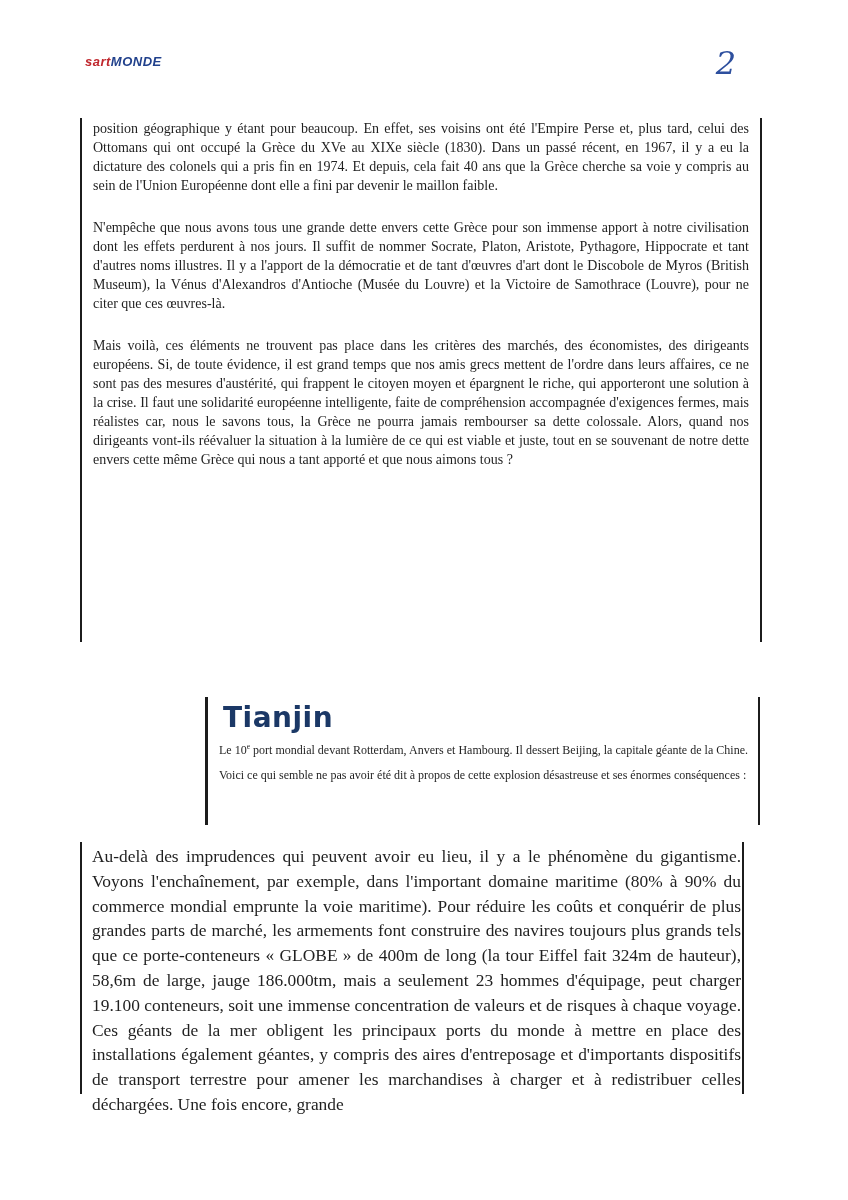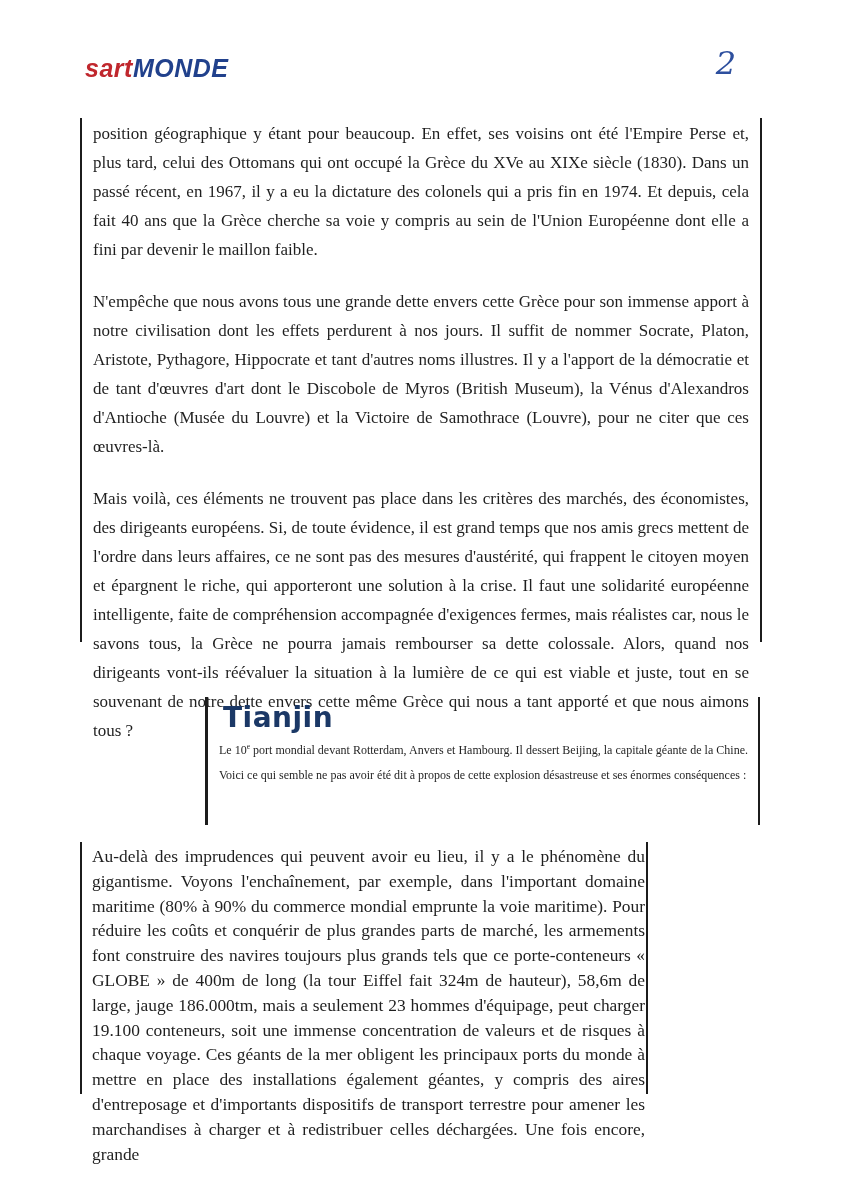--- a/index.html
+++ b/index.html
@@ -16,35 +16,35 @@
     position:relative;
     width:848px;height:1200px;
     background:#ffffff;
     font-family:"Liberation Serif", serif;
     color:var(--ink);
     overflow:hidden;
   }
   
   .masthead{position:absolute;left:85px;top:54px;
     font-family:"Liberation Sans", sans-serif;
-    font-style:italic;font-weight:bold;font-size:25px;letter-spacing:.5px;}
+    font-style:italic;font-weight:bold;font-size:13px;letter-spacing:.5px;}
   .masthead .sart{color:var(--logo-red);}
   .masthead .monde{color:var(--logo-blue);}
   .page-number{position:absolute;right:112px;top:44px;
     font-family:"DejaVu Serif", serif;font-style:italic;
     font-size:32px;color:var(--page-num-blue);}
   
   .greece-block{
     position:absolute;left:80px;top:118px;width:682px;height:524px;
     border-left:2px solid var(--rule);border-right:2px solid var(--rule);
     padding:1px 11px 0 11px;box-sizing:border-box;
   }
   .greece-block p{
     margin:0 0 22.8px 0;
-    font-size:17px;line-height:29px;
+    font-size:14px;line-height:19px;
     text-align:justify;
   }
   .greece-block p:last-child{margin-bottom:16px;}
   
   .danger-cell{
     position:absolute;left:83px;top:698px;width:100px;height:127px;
     border-left:2px solid var(--rule);border-right:2px solid var(--rule);
     box-sizing:border-box;
     display:flex;justify-content:center;align-items:flex-start;
   }
@@ -75,21 +75,21 @@
     font-weight:bold;font-size:28px;line-height:33px;
     color:var(--heading-navy);letter-spacing:.5px;
   }
   .tianjin-cell p{
     margin:1px 0 0 0;
     font-size:12px;line-height:24.8px;text-align:justify;
   }
   .tianjin-cell sup{font-size:.62em;vertical-align:super;line-height:0;}
   
   .body-block{
-    position:absolute;left:80px;top:842px;width:568px;height:252px;
+    position:absolute;left:80px;top:842px;width:664px;height:252px;
     border-left:2px solid var(--rule);border-right:2px solid var(--rule);
     padding:2px 1px 0 10px;box-sizing:border-box;
   }
   .body-block p{
     margin:0;font-size:17.4px;line-height:24.8px;text-align:justify;
   }
 </style>
 </head>
 <body>
 

